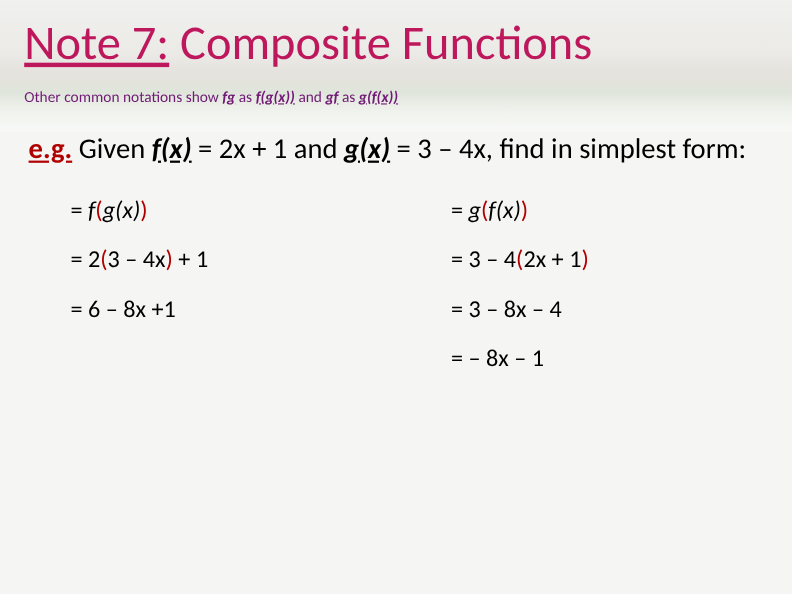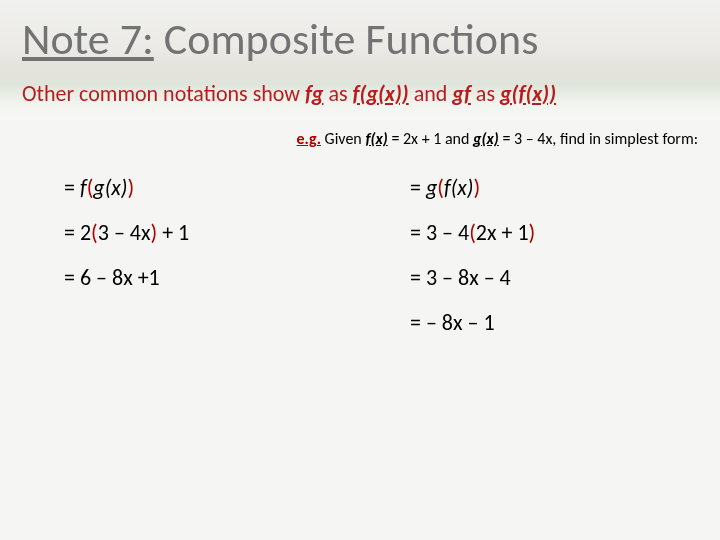--- a/index.html
+++ b/index.html
@@ -28,34 +28,33 @@
   }
   .content {
     position: relative;
     z-index: 1;
     padding: 12px 22px 0 22px;
   }
   h1 {
     margin: 0 0 14px 0;
     font-size: 44px;
     font-weight: 400;
-    color: #737373;
+    color: #be185d;
     letter-spacing: 0px;
   }
   h1 .ul { text-decoration: underline; }
   .intro {
-    font-size: 22px;
+    font-size: 14px;
     margin: 0 0 22px 0;
-    color: #b91c1c;
+    color: #701a75;
   }
   .ub { text-decoration: underline; font-style: italic; font-weight: 700; }
   .eg {
-    font-size: 16px;
+    font-size: 26px;
     margin: 0 0 26px 4px;
-    text-align: right;
   }
   .eg .label {
     color: #b00000;
     text-decoration: underline;
     font-weight: 700;
   }
   .problems {
     display: flex;
     gap: 40px;
     font-size: 22px;

